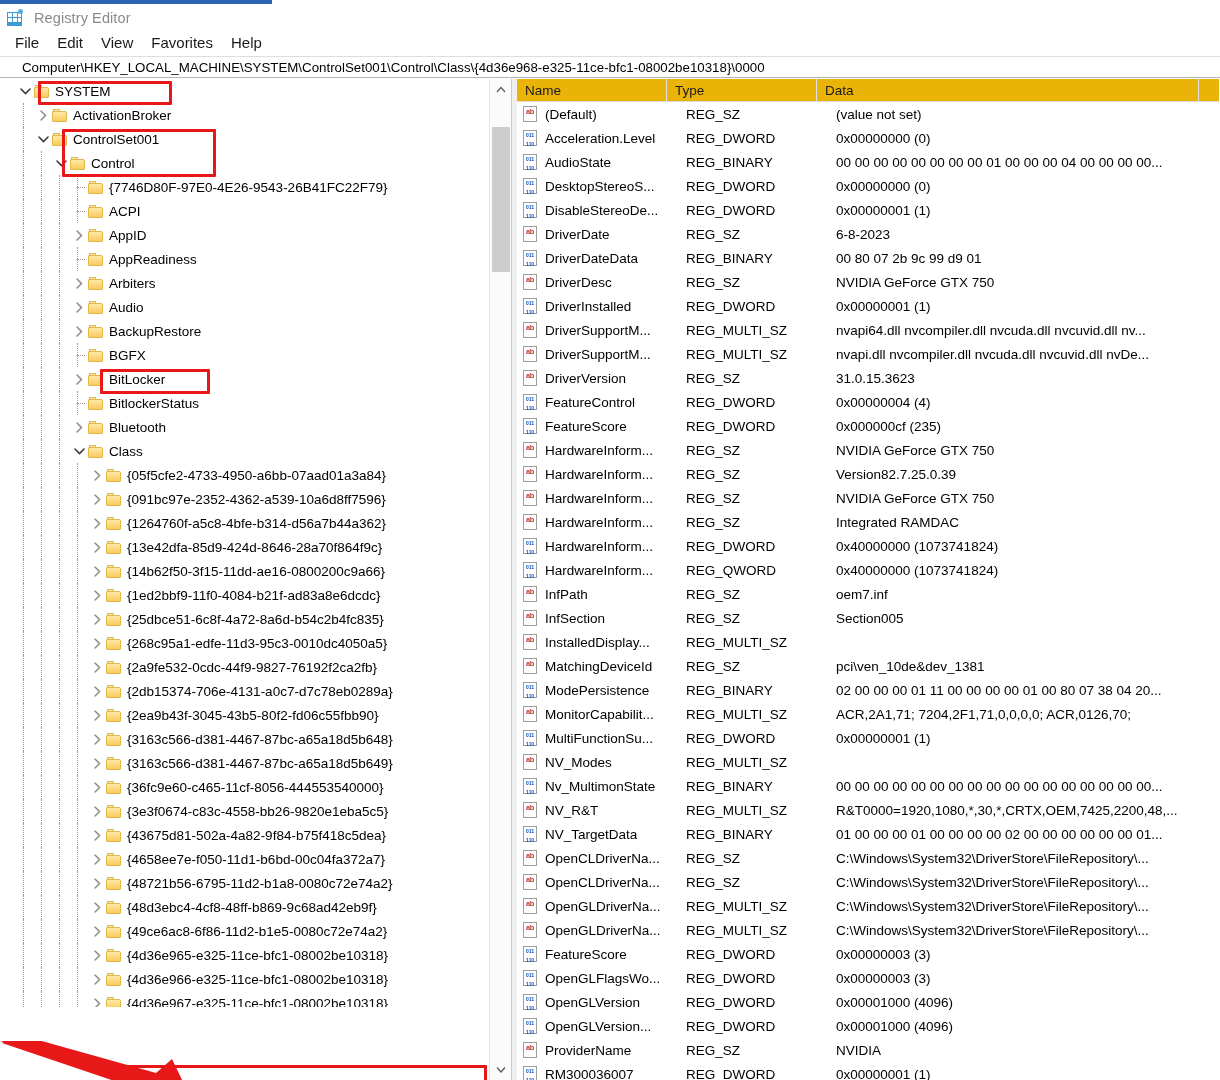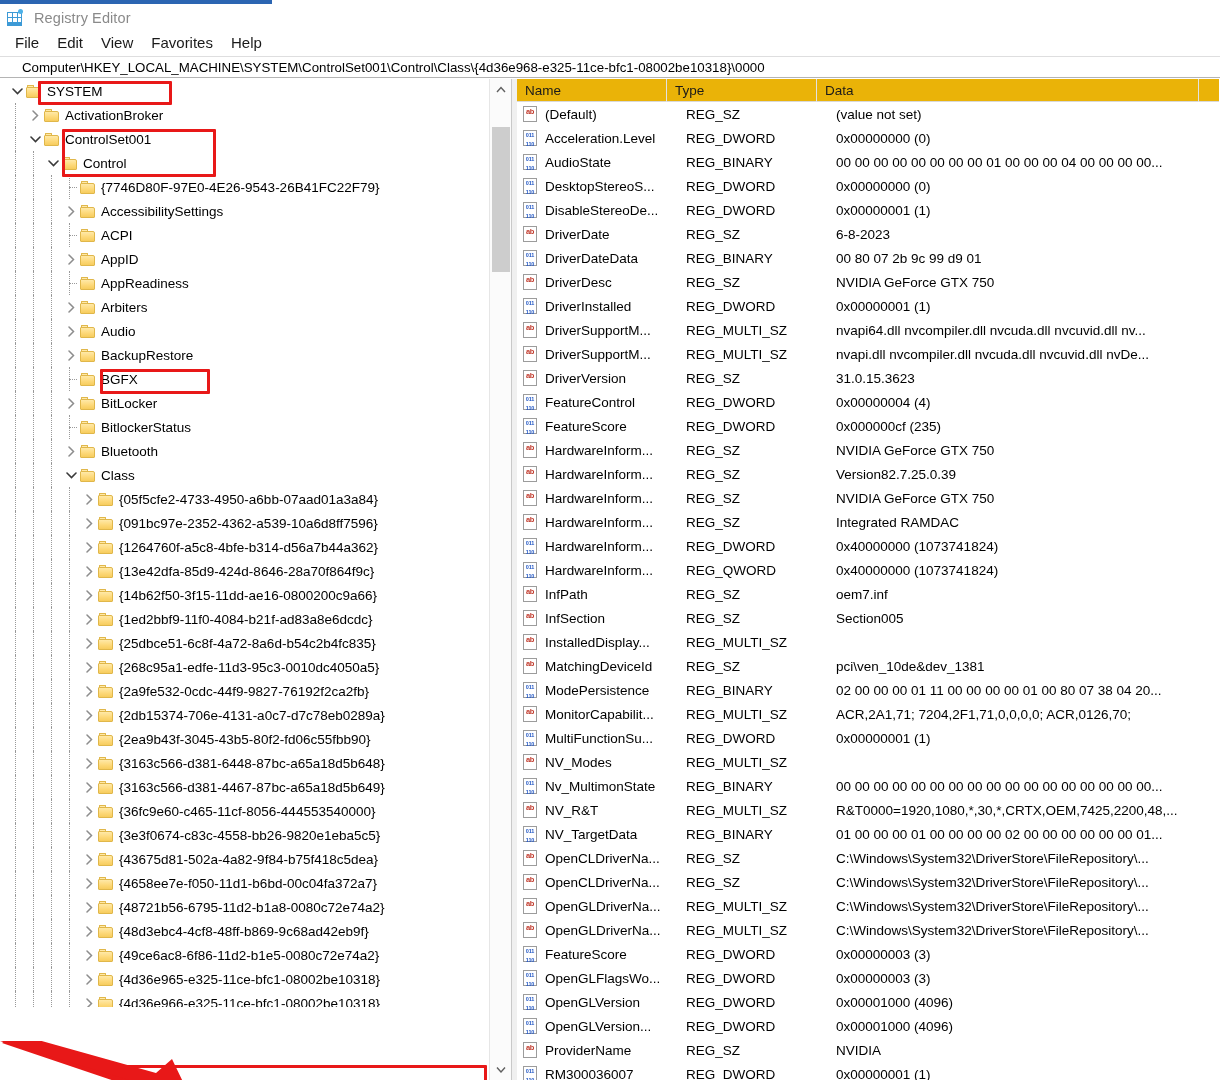--- a/index.html
+++ b/index.html
@@ -64,21 +64,21 @@
     border-right:1px solid #c9c9c9;
   }
   #splitter {
     width:5px; background:#f0f0f0;
   }
   #list-pane {
     flex:1; position:relative; background:#fff; overflow:hidden;
   }
   
   #tree-scroll-area {
-    position:absolute; top:0; left:8px; width:489px; height:928px;
+    position:absolute; top:0; left:16px; width:489px; height:928px;
     overflow:hidden;
   }
   .trow {
     height:24px; display:flex; align-items:center;
     white-space:nowrap; position:relative;
   }
   .chev {
     width:18px; height:24px; flex:none;
     display:flex; align-items:center; justify-content:center;
   }
@@ -275,35 +275,20 @@
           <div class="folder">
             <div class="tab"></div>
             <div class="body"></div>
           </div>
           <span class="tlabel">{7746D80F-97E0-4E26-9543-26B41FC22F79}</span>
         </div>
         <div class="trow">
           <div class="vline dotted"></div>
           <div class="vline dotted"></div>
           <div class="vline dotted"></div>
-          <div class="chev">
-            <svg width="9" height="11" viewBox="0 0 9 11">
-              <path d="M2,1 L6.5,5.5 L2,10" stroke="#8d8d8d" stroke-width="1.5" fill="none" stroke-linecap="round"></path>
-            </svg>
-          </div>
-          <div class="folder">
-            <div class="tab"></div>
-            <div class="body"></div>
-          </div>
-          <span class="tlabel">AccessibilitySettings</span>
-        </div>
-        <div class="trow">
-          <div class="vline dotted"></div>
-          <div class="vline dotted"></div>
-          <div class="vline dotted"></div>
           <div class="connector stub"></div>
           <div class="folder">
             <div class="tab"></div>
             <div class="body"></div>
           </div>
           <span class="tlabel">ACPI</span>
         </div>
         <div class="trow">
           <div class="vline dotted"></div>
           <div class="vline dotted"></div>
@@ -625,21 +610,21 @@
           <div class="vline dotted"></div>
           <div class="chev">
             <svg width="9" height="11" viewBox="0 0 9 11">
               <path d="M2,1 L6.5,5.5 L2,10" stroke="#8d8d8d" stroke-width="1.5" fill="none" stroke-linecap="round"></path>
             </svg>
           </div>
           <div class="folder">
             <div class="tab"></div>
             <div class="body"></div>
           </div>
-          <span class="tlabel">{3163c566-d381-6448-87bc-a65a18d5b648}</span>
+          <span class="tlabel">{3163c566-d381-4467-87bc-a65a18d5b648}</span>
         </div>
         <div class="trow">
           <div class="vline dotted"></div>
           <div class="vline dotted"></div>
           <div class="vline dotted"></div>
           <div class="vline dotted"></div>
           <div class="chev">
             <svg width="9" height="11" viewBox="0 0 9 11">
               <path d="M2,1 L6.5,5.5 L2,10" stroke="#8d8d8d" stroke-width="1.5" fill="none" stroke-linecap="round"></path>
             </svg>

